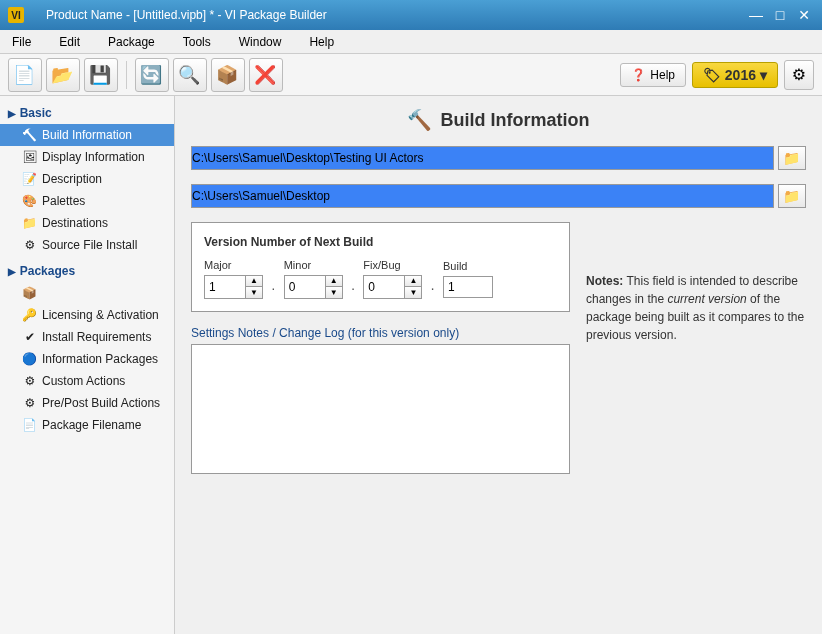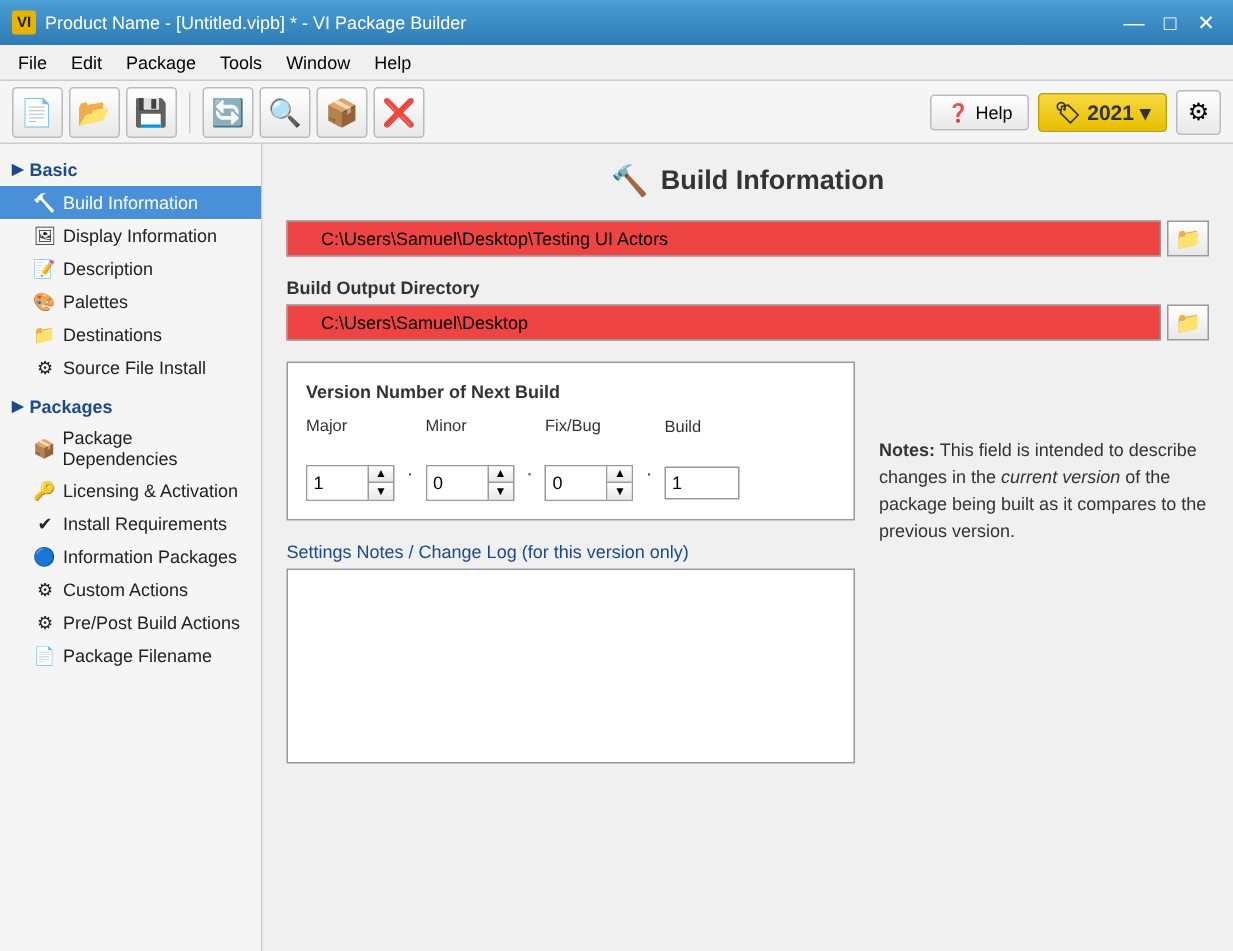--- a/index.html
+++ b/index.html
@@ -19,21 +19,21 @@
       height: 30px;
       display: flex;
       align-items: center;
       justify-content: space-between;
       padding: 0 8px;
       font-size: 12px;
     }
     .title-bar-left {
       display: flex;
       align-items: center;
-      gap: 6px;
+      gap: 22px;
     }
     .title-bar-icon {
       width: 16px;
       height: 16px;
       background: #e8b400;
       display: flex;
       align-items: center;
       justify-content: center;
       font-size: 10px;
       font-weight: bold;
@@ -58,21 +58,21 @@
     }
 
     
     .menu-bar {
       background: #f0f0f0;
       border-bottom: 1px solid #ccc;
       height: 24px;
       display: flex;
       align-items: center;
       padding: 0 4px;
-      gap: 0;
+      gap: 12px;
     }
     .menu-item {
       padding: 2px 8px;
       cursor: pointer;
       font-size: 12px;
       border-radius: 2px;
     }
 
     
     .toolbar {
@@ -226,22 +226,22 @@
     }
     .input-row {
       display: flex;
       align-items: center;
       gap: 4px;
     }
     .text-input {
       flex: 1;
       height: 24px;
       border: 1px solid #999;
-      background: #ef4444;
-      padding: 2px 22px;
+      background: #3b82f6;
+      padding: 2px 0;
       font-size: 12px;
       outline: none;
     }
     .browse-btn {
       width: 28px;
       height: 24px;
       border: 1px solid #999;
       background: linear-gradient(to bottom, #fff, #e8e8e8);
       cursor: pointer;
       display: flex;
@@ -264,21 +264,21 @@
       margin-bottom: 10px;
     }
     .version-fields {
       display: flex;
       align-items: center;
       gap: 8px;
     }
     .version-field {
       display: flex;
       flex-direction: column;
-      gap: 20px;
+      gap: 4px;
     }
     .version-field-label {
       font-size: 11px;
       color: #333;
     }
     .version-input-wrapper {
       display: flex;
       align-items: stretch;
       border: 1px solid #999;
     }
@@ -398,21 +398,21 @@
   <button class="toolbar-btn" title="Search">🔍</button>
   <button class="toolbar-btn" title="Deploy">📦</button>
   <button class="toolbar-btn" title="Cancel" style="color:#c00;">❌</button>
   <div class="toolbar-right">
     <button class="help-btn">
       <span>❓</span>
       <span>Help</span>
     </button>
     <button class="year-btn">
       <span>🏷</span>
-      <span>2021</span>
+      <span>2016</span>
       <span>▾</span>
     </button>
     <button class="settings-btn">
       <span>⚙</span>
     </button>
   </div>
 </div>
 
 <div class="main-layout">
 
@@ -447,21 +447,20 @@
       <span>Source File Install</span>
     </div>
 
     <div class="sidebar-section-header" style="margin-top:4px;">
       <span class="arrow">▶</span>
       <span>Packages</span>
     </div>
 
     <div class="sidebar-item">
       <span class="item-icon">📦</span>
-      <span>Package Dependencies</span>
     </div>
     <div class="sidebar-item">
       <span class="item-icon">🔑</span>
       <span>Licensing &amp; Activation</span>
     </div>
     <div class="sidebar-item">
       <span class="item-icon">✔</span>
       <span>Install Requirements</span>
     </div>
     <div class="sidebar-item">
@@ -490,21 +489,20 @@
     </div>
 
     <div class="form-group">
       <div class="input-row">
         <input class="text-input" type="text" value="C:\Users\Samuel\Desktop\Testing UI Actors" style="">
         <button class="browse-btn">📁</button>
       </div>
     </div>
 
     <div class="form-group">
-      <label class="form-label">Build Output Directory</label>
       <div class="input-row">
         <input class="text-input" type="text" value="C:\Users\Samuel\Desktop" style="">
         <button class="browse-btn">📁</button>
       </div>
     </div>
 
     <div class="content-wrapper">
       <div class="content-main">
 
         <div class="version-box">

